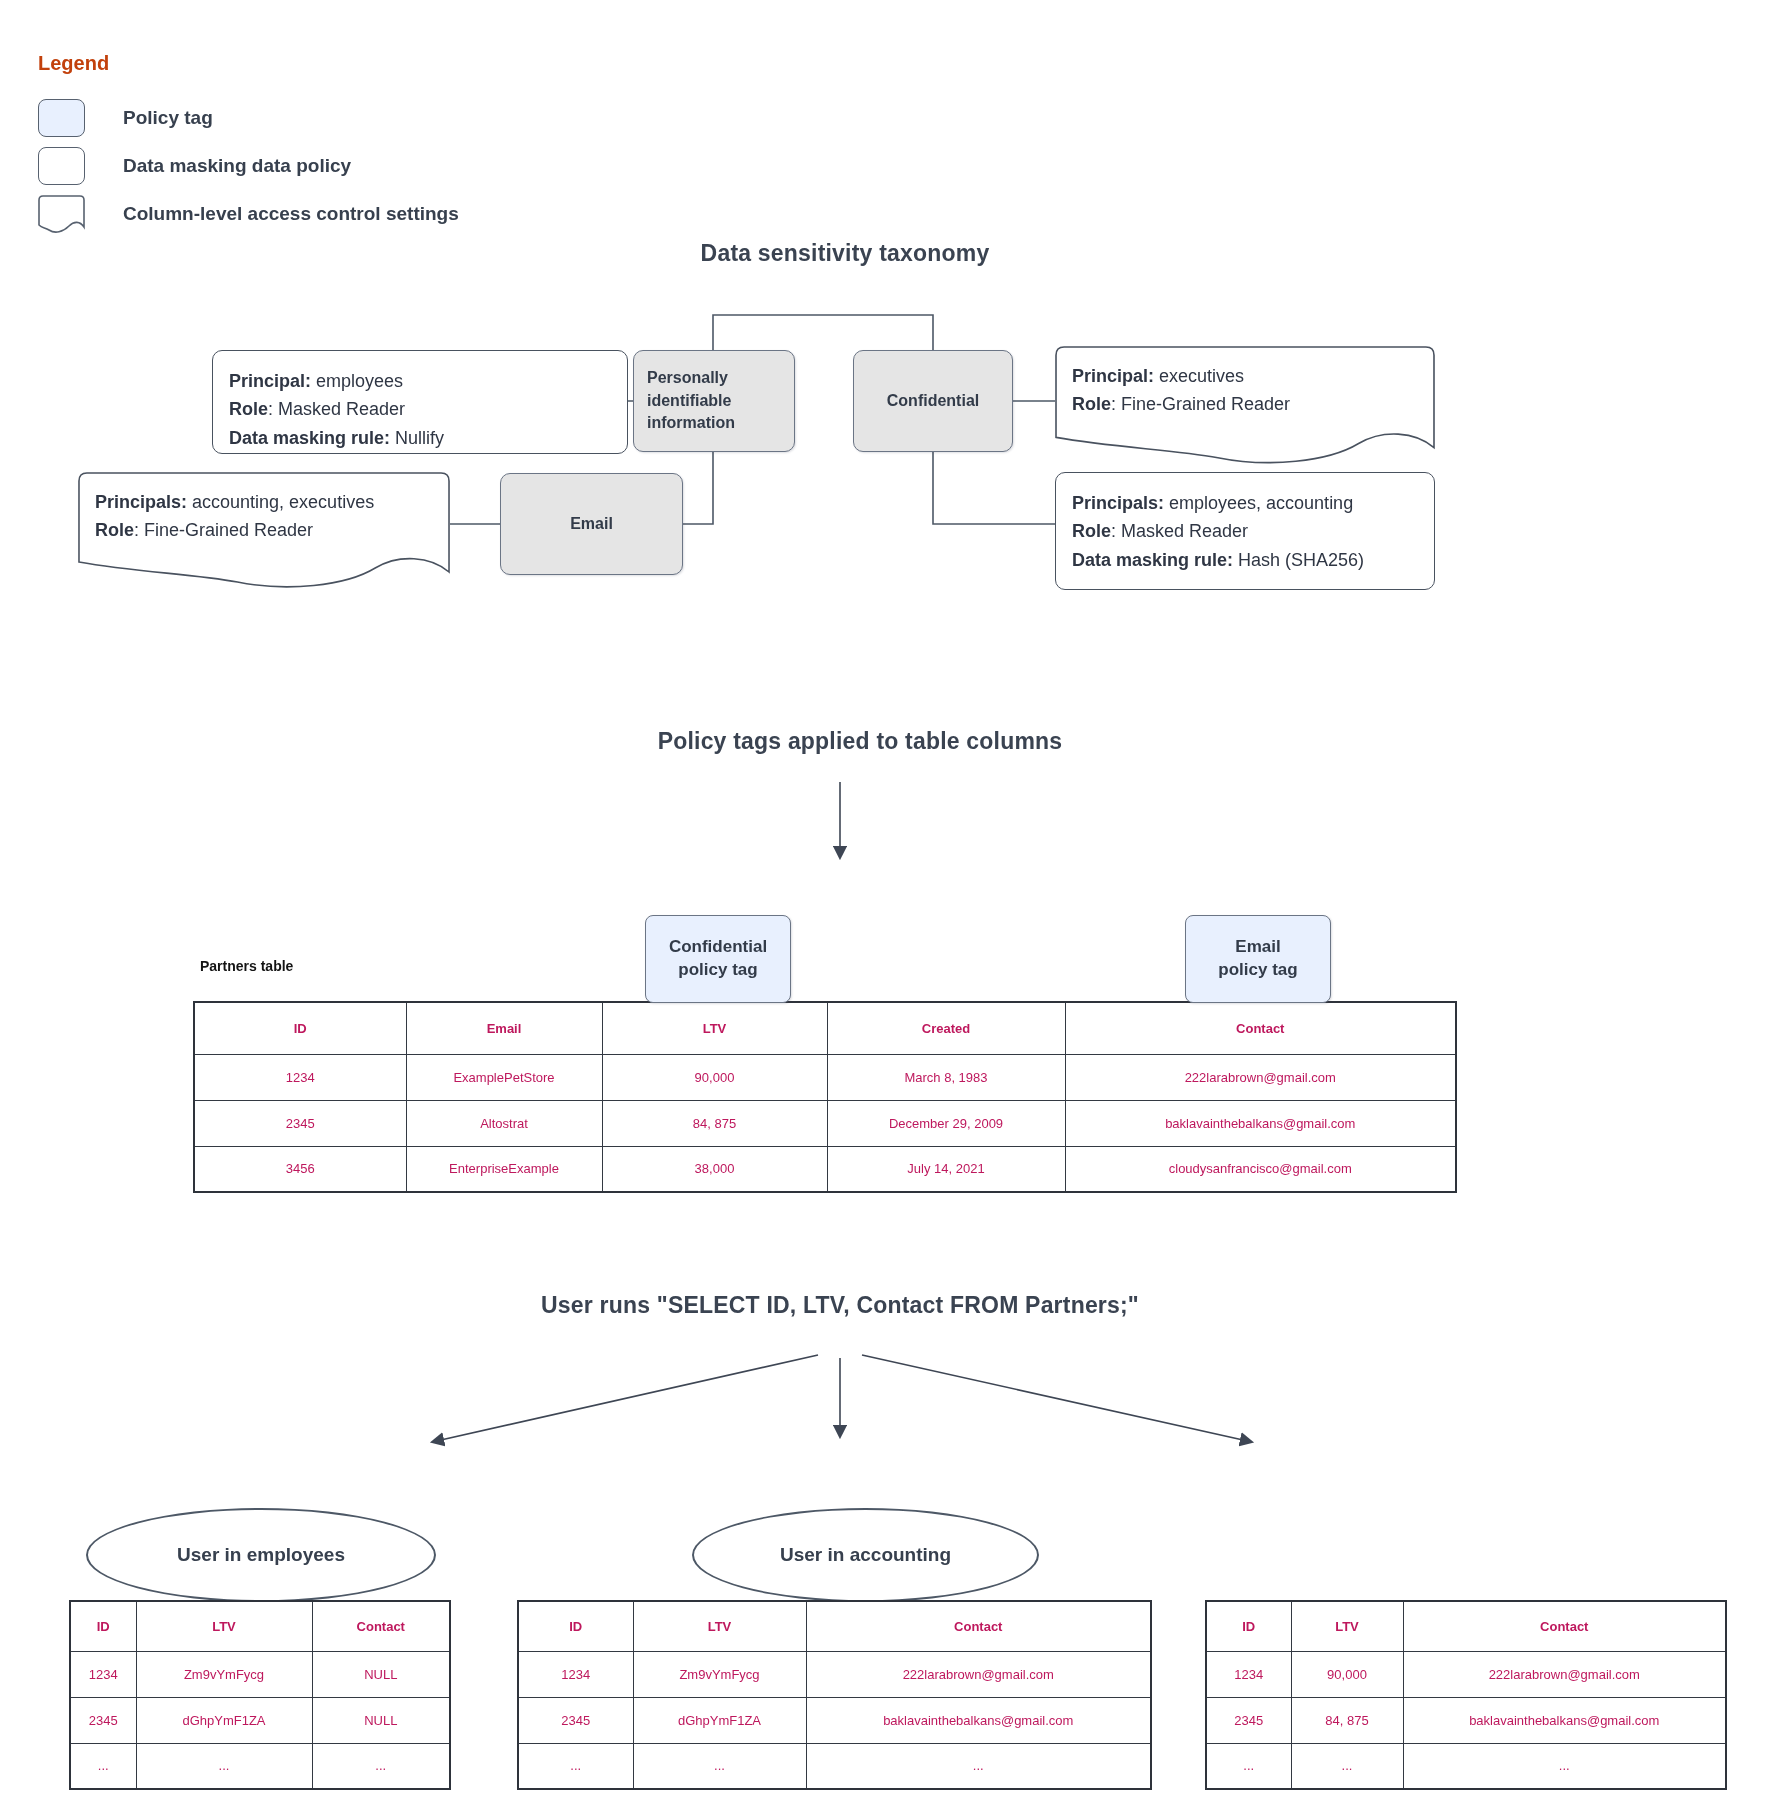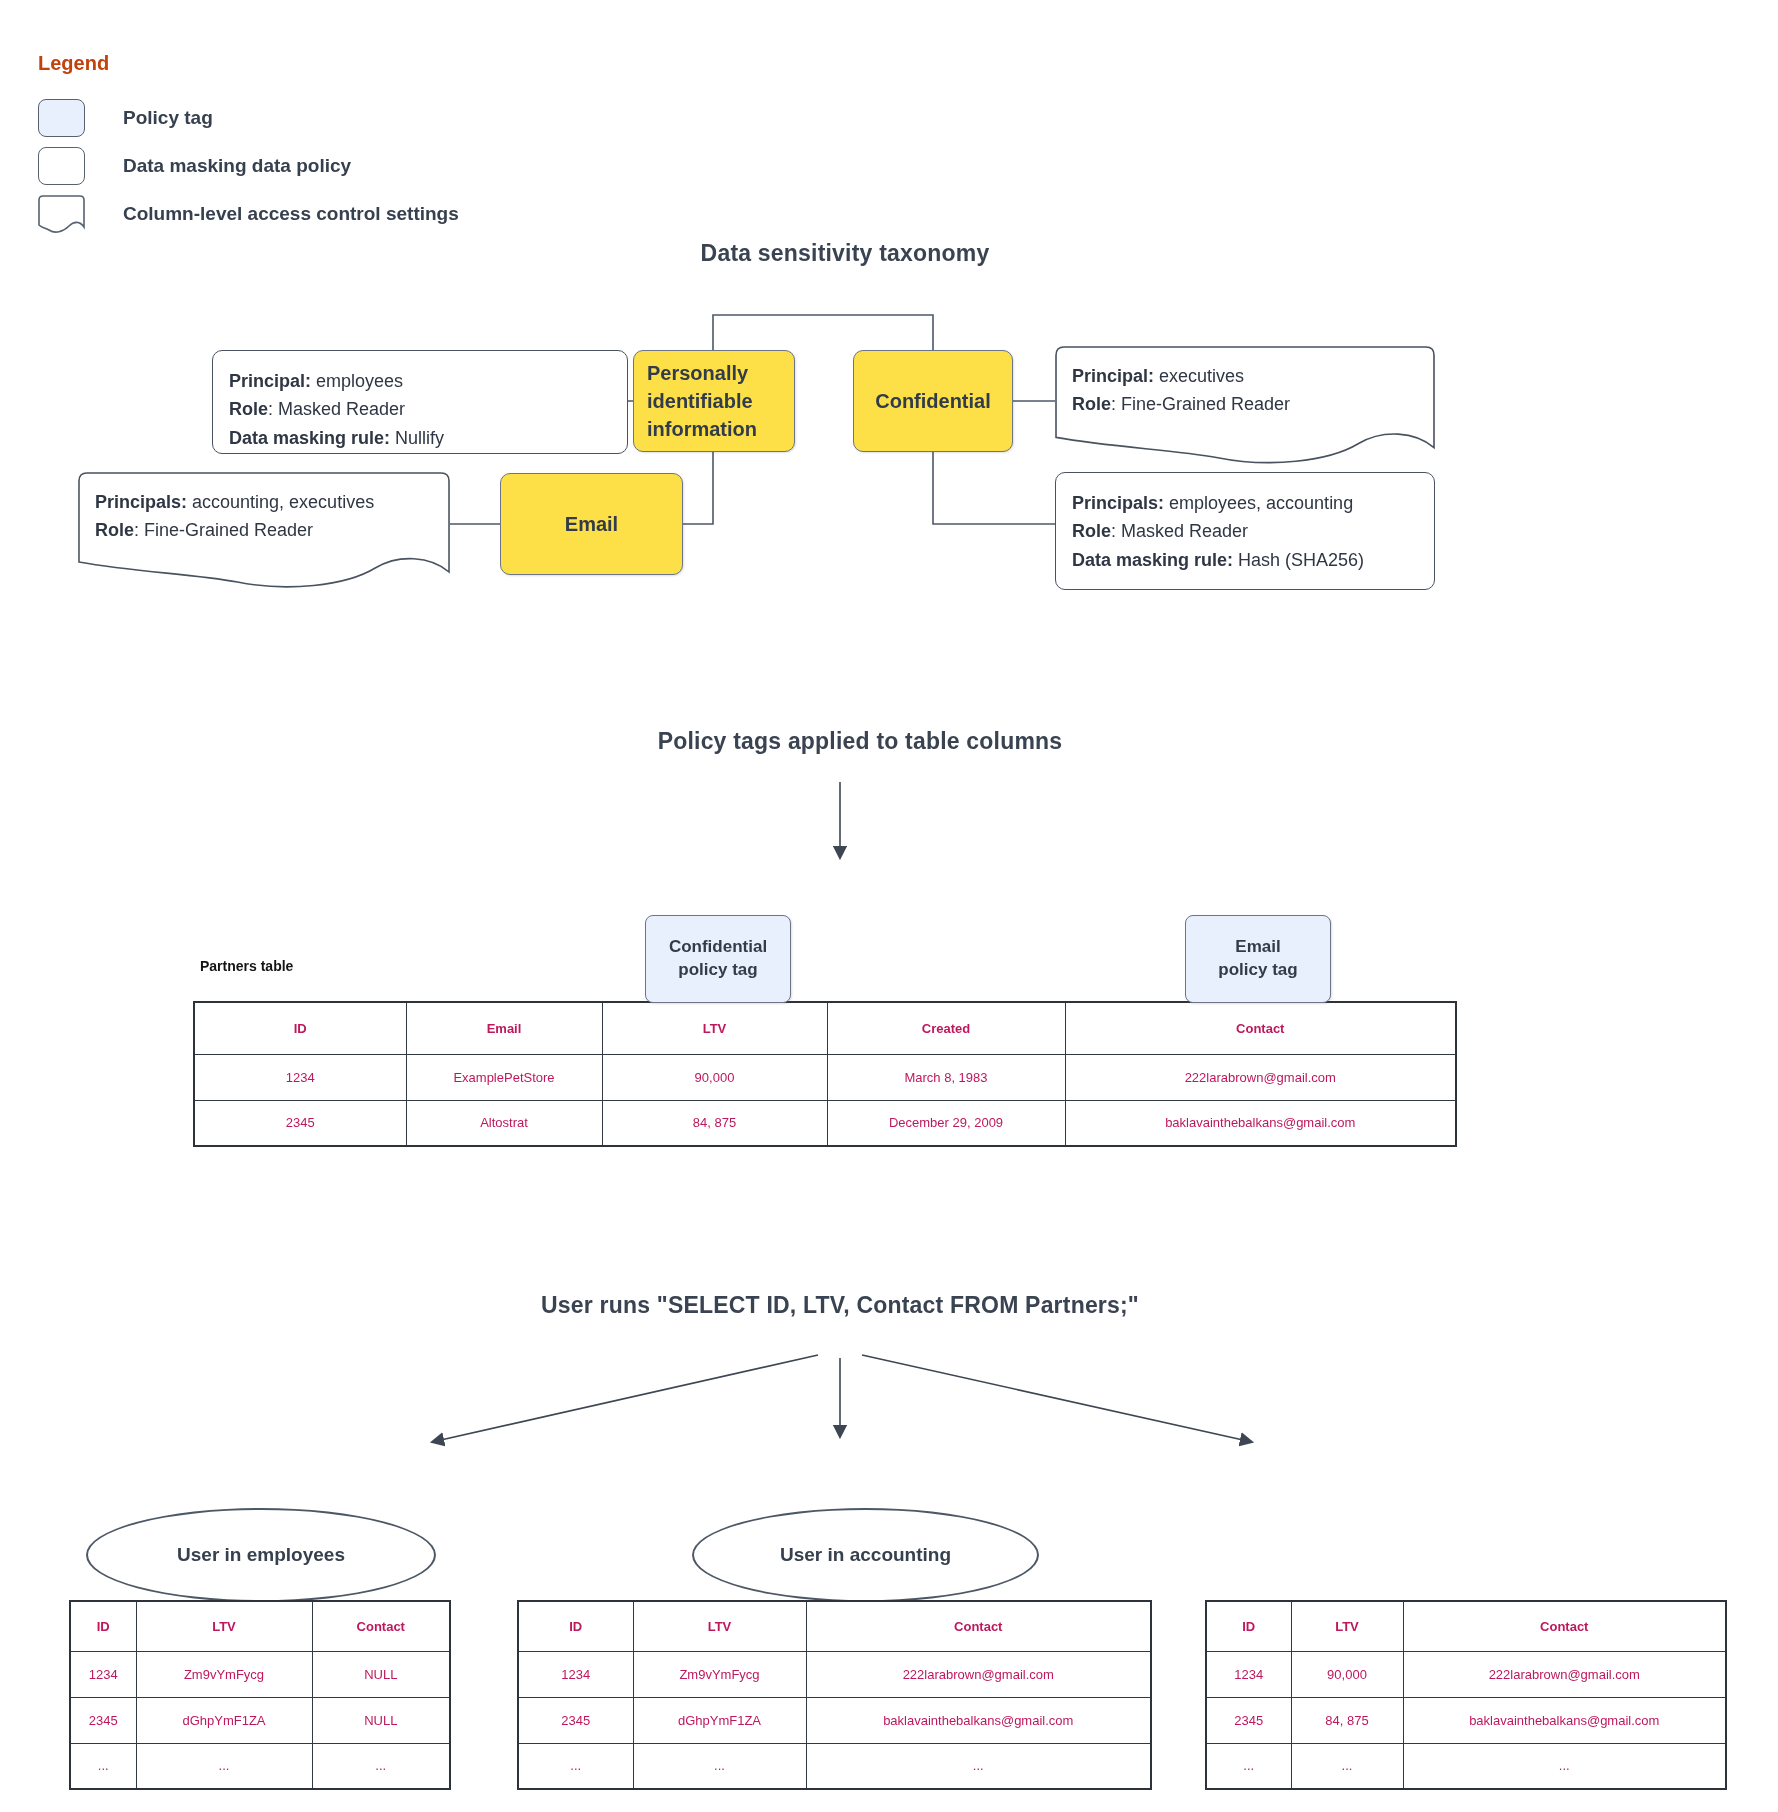--- a/index.html
+++ b/index.html
@@ -18,23 +18,23 @@
   
   .legend-title { position:absolute; left:38px; top:52px; font-size:20px; font-weight:bold; color:#c2410c; }
   .legend-item { position:absolute; left:38px; height:40px; display:flex; align-items:center; }
   .legend-item .sw { width:47px; height:38px; border:1.6px solid #57616f; border-radius:8px; background:#fff; flex:none; }
   .legend-item .sw.tag { background:#e8f0fe; }
   .legend-item .sw.doc { border:none; border-radius:0; background:transparent; }
   .legend-item .lab { margin-left:38px; font-size:19px; font-weight:bold; color:#37404e; }
 
   
   .node {
-    position:absolute; background:#fde047; border:1.5px solid #6b7585; border-radius:10px;
+    position:absolute; background:#e5e5e5; border:1.5px solid #6b7585; border-radius:10px;
     display:flex; align-items:center; justify-content:center; text-align:center;
-    font-weight:bold; font-size:20px; color:#323b49; z-index:1;
+    font-weight:bold; font-size:16px; color:#323b49; z-index:1;
     box-shadow:1px 1px 2px rgba(70,80,100,0.18);
   }
   .node.left-text { justify-content:flex-start; text-align:left; padding-left:13px; padding-right:8px; }
   .wbox {
     position:absolute; background:#fff; border:1.6px solid #49525f; border-radius:10px;
     padding:16px 16px; z-index:1;
   }
   .ptext { font-size:18px; line-height:1.58; color:#2f3644; }
   .pline .lbl { font-weight:bold; }
   .clac { position:absolute; z-index:1; }
@@ -198,20 +198,27 @@
       <td>March 8, 1983</td>
       <td>222larabrown@gmail.com</td>
     </tr>
     <tr class="drow">
       <td>2345</td>
       <td>Altostrat</td>
       <td>84, 875</td>
       <td>December 29, 2009</td>
       <td>baklavainthebalkans@gmail.com</td>
     </tr>
+    <tr class="drow">
+      <td>3456</td>
+      <td>EnterpriseExample</td>
+      <td>38,000</td>
+      <td>July 14, 2021</td>
+      <td>cloudysanfrancisco@gmail.com</td>
+    </tr>
   </tbody>
     </table>
 
   <div class="heading" style="left:340px; top:1292px; width:1000px;">User runs "SELECT ID, LTV, Contact FROM Partners;"</div>
 
   <div class="ellipse" style="left:86px; top:1508px; width:350px; height:94px;">User in employees</div>
   <div class="ellipse" style="left:692px; top:1508px; width:347px; height:94px;">User in accounting</div>
 
   <table class="tbl result" style="left:69px; top:1600px; width:380px;">
     <colgroup>

